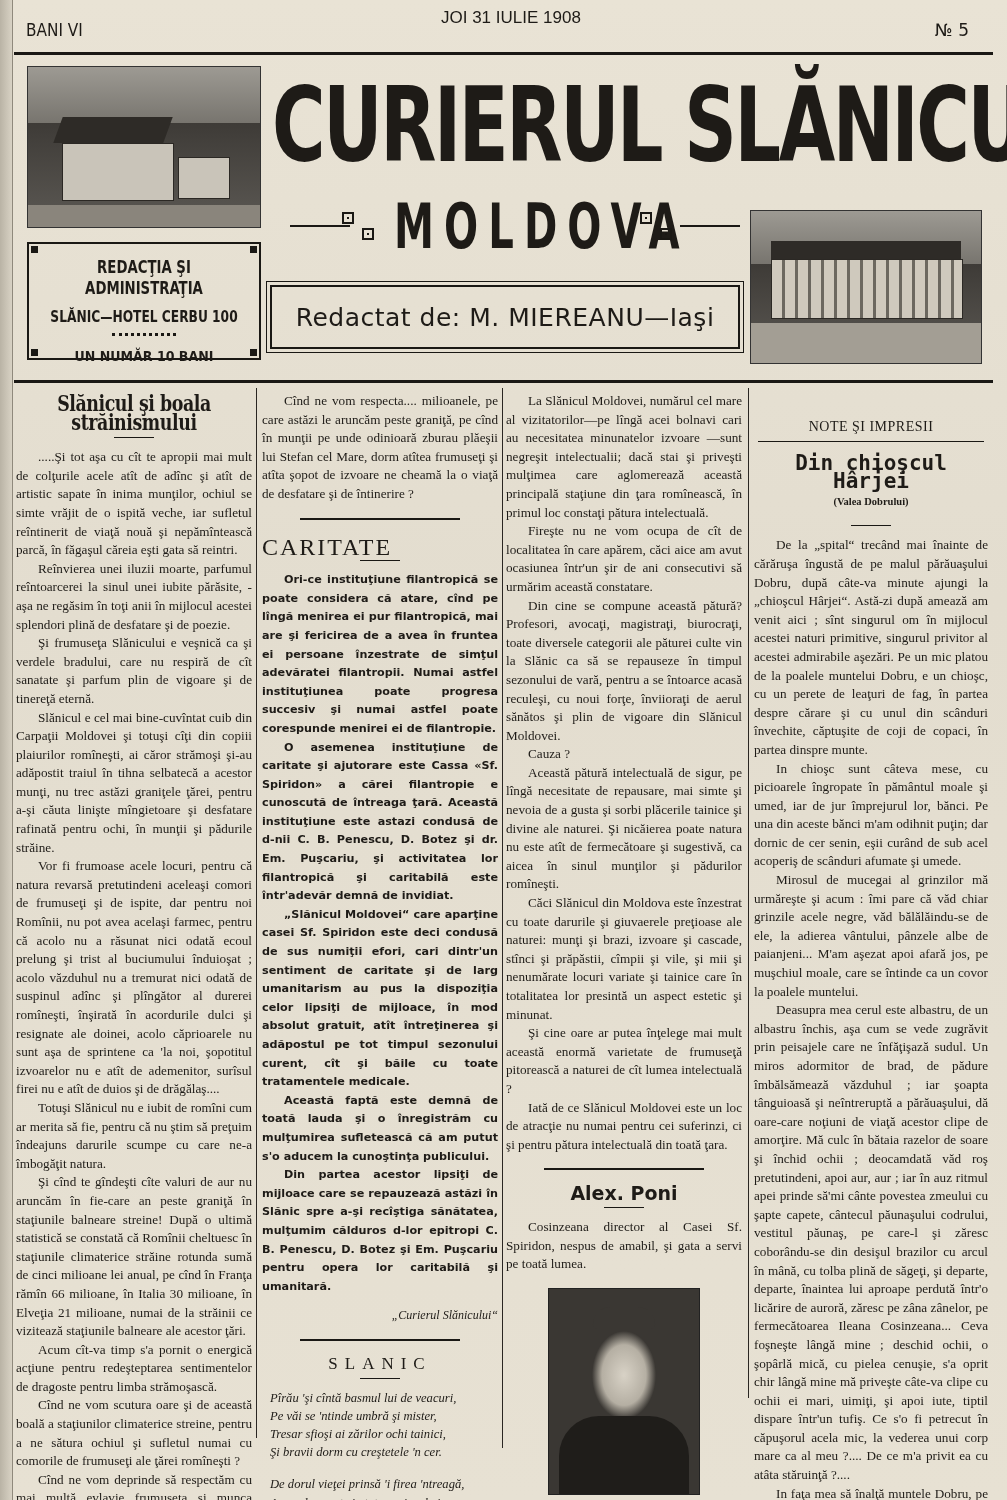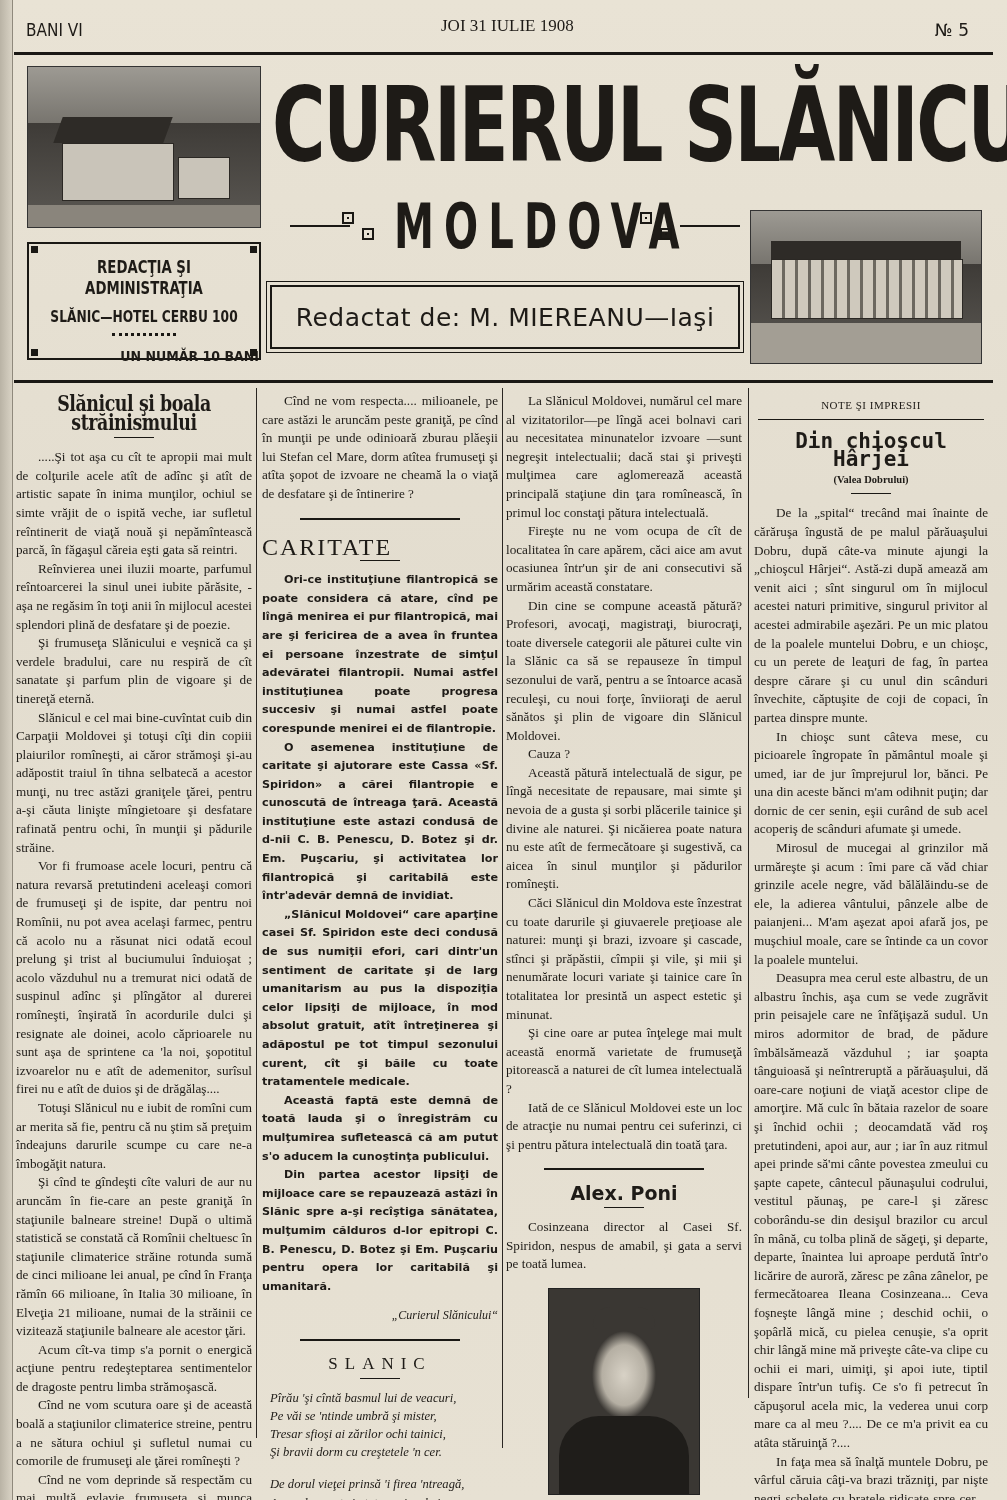--- a/index.html
+++ b/index.html
@@ -1,41 +1,41 @@
 <!DOCTYPE html>
 <html><head>
 <meta charset="utf-8">
 <style>
   html,body{margin:0;padding:0;}
   body{width:1007px;height:1500px;overflow:hidden;background:#e6e0d2;font-family:"Liberation Serif","DejaVu Serif",serif;color:#1e1b17;position:relative;}
   .page{position:absolute;left:0;top:0;width:1007px;height:1500px;background:linear-gradient(180deg,#e9e3d5 0%,#e3ddcf 40%,#e7e1d3 100%);}
   .leftedge{position:absolute;left:0;top:0;width:12px;height:1500px;background:linear-gradient(90deg,#b9b3a5,#d8d2c4);border-right:1px solid #8f897c;}
   .topline{position:absolute;top:8px;left:26px;right:20px;font-family:"DejaVu Sans",sans-serif;font-size:17px;}
   .anul{position:absolute;left:0;top:12px;font-family:"DejaVu Sans Condensed","DejaVu Sans",sans-serif;font-size:17px;letter-spacing:0;}
-  .date{position:absolute;left:415px;top:8px;font-size:17px;font-family:Liberation Serif, serif;}
+  .date{position:absolute;left:415px;top:0;font-size:17px;font-family:Liberation Sans, sans-serif;}
   .numar{position:absolute;right:18px;top:12px;font-size:17px;font-family:"DejaVu Sans",sans-serif;}
   .rule-top{position:absolute;top:52px;left:14px;right:14px;height:3px;background:#1a1814;}
   .photo{position:absolute;background:#5a5651;border:1px solid #333;overflow:hidden;}
   .photo .sky{position:absolute;left:0;top:0;width:100%;height:45%;background:linear-gradient(180deg,#9d9a93,#6d6a64);}
   .photo .hill{position:absolute;left:0;bottom:0;width:100%;height:65%;background:linear-gradient(180deg,#3e3b37,#5c5954);}
   .photo .bld{position:absolute;background:#c9c4b9;border:1px solid #2b2824;}
   .photo .roof{position:absolute;background:#2e2b27;}
   .photo1{left:27px;top:66px;width:232px;height:160px;}
   .photo2{left:750px;top:210px;width:230px;height:152px;}
   .title{position:absolute;left:272px;top:70px;width:580px;height:110px;font-family:"DejaVu Sans Condensed","DejaVu Sans",sans-serif;font-weight:bold;font-size:104px;line-height:110px;letter-spacing:-3px;transform:scaleX(0.78);transform-origin:left top;white-space:nowrap;}
   .moldova{position:absolute;left:394px;top:192px;font-family:"DejaVu Sans Condensed","DejaVu Sans",sans-serif;font-weight:bold;font-size:62px;line-height:70px;letter-spacing:14px;transform:scaleX(0.72);transform-origin:left top;}
   .orn-line{position:absolute;height:2px;background:#1a1814;}
   .orn-sq{position:absolute;width:12px;height:12px;border:2px solid #1a1814;box-sizing:border-box;}
   .orn-sq::after{content:"";position:absolute;left:3px;top:3px;width:2px;height:2px;background:#1a1814;}
   .redactat{position:absolute;left:270px;top:285px;width:466px;height:60px;border:2px solid #1a1814;outline:1px solid #1a1814;outline-offset:3px;display:flex;align-items:center;justify-content:center;font-family:"DejaVu Sans",sans-serif;font-size:25px;letter-spacing:.5px;}
   .admin{position:absolute;left:27px;top:242px;width:230px;height:114px;border:2px solid #1a1814;font-family:"DejaVu Sans Condensed","DejaVu Sans",sans-serif;text-align:center;}
   .admin .l1{font-weight:bold;font-size:18px;margin-top:12px;transform:scaleX(.82);}
   .admin .l2{font-weight:bold;font-size:16px;margin-top:9px;transform:scaleX(.85);}
   .admin .dots{margin:7px auto 0;width:64px;border-top:3px dotted #1a1814;}
-  .admin .l3{font-weight:bold;font-size:14px;margin-top:12px;text-align:right;}
+  .admin .l3{font-weight:bold;font-size:14px;margin-top:12px;}
   .admin .corner{position:absolute;width:7px;height:7px;background:#1a1814;}
   .rule-mast{position:absolute;top:380px;left:14px;right:14px;height:3px;background:#1a1814;}
   .col{position:absolute;top:392px;font-size:13.2px;line-height:18.6px;text-align:justify;}
   .col p{margin:0;text-indent:22px;}
   .c1{left:16px;width:236px;}
   .c2{left:262px;width:236px;}
   .c3{left:506px;width:236px;}
   .c4{left:754px;width:234px;}
   .vsep{position:absolute;top:388px;width:1px;background:#2a2622;}
   h2.hbold{font-family:"DejaVu Serif Condensed","DejaVu Serif",serif;font-weight:bold;font-size:22px;margin:2px 0 6px;text-align:center;letter-spacing:-.5px;transform:scaleX(.88);}
@@ -44,24 +44,24 @@
   .caritate-h{font-size:24px;letter-spacing:2px;text-align:left;margin:18px 0 4px;font-weight:normal;}
   .bold-body p{font-family:"DejaVu Sans",sans-serif;font-weight:bold;font-size:11.2px;line-height:18.6px;}
   .sig{text-align:right;font-style:italic;font-size:12px;margin-top:10px;}
   .slanic-h{text-align:center;font-size:17px;letter-spacing:7px;margin:12px 0 4px;}
   .poem{font-style:italic;font-size:12.6px;line-height:18.2px;margin:0 0 14px 8px;}
   .poem div{white-space:nowrap;}
   .poni-h{font-family:"DejaVu Sans",sans-serif;font-weight:bold;font-size:19px;text-align:center;margin:14px 0 2px;}
   .portrait{width:150px;height:205px;margin:14px auto 6px;background:radial-gradient(ellipse 40px 55px at 50% 42%,#d8d2c6 0%,#b5afa3 55%,#3a3733 80%),#2f2c28;position:relative;border:1px solid #222;}
   .portrait .coat{position:absolute;bottom:0;left:10px;right:10px;height:78px;background:#1f1d1a;border-radius:40px 40px 0 0;}
   .portrait .hair{position:absolute;left:44px;top:18px;width:62px;height:22px;background:#3a3733;border-radius:30px 30px 8px 8px;}
-  .note-h{text-align:center;font-size:11px;letter-spacing:.5px;margin:4px 0 4px;}
+  .note-h{text-align:center;font-size:14px;letter-spacing:.5px;margin:26px 0 4px;}
   .note-line{border-top:1px solid #1a1814;margin:0 4px 12px;}
   .chiosc-h{font-family:"DejaVu Sans Mono",monospace;font-weight:bold;font-size:21px;text-align:center;margin:0 0 2px;}
-  .valea{text-align:center;font-weight:bold;font-size:10.5px;margin-bottom:4px;}
+  .valea{text-align:center;font-weight:bold;font-size:10.5px;margin-bottom:14px;}
 </style>
 </head>
 <body>
 
 <div class="page">
   <div class="leftedge"></div>
 
   <div class="topline">
     <span class="anul">BANI VI</span>
     <span class="date">JOI 31 IULIE 1908</span>

